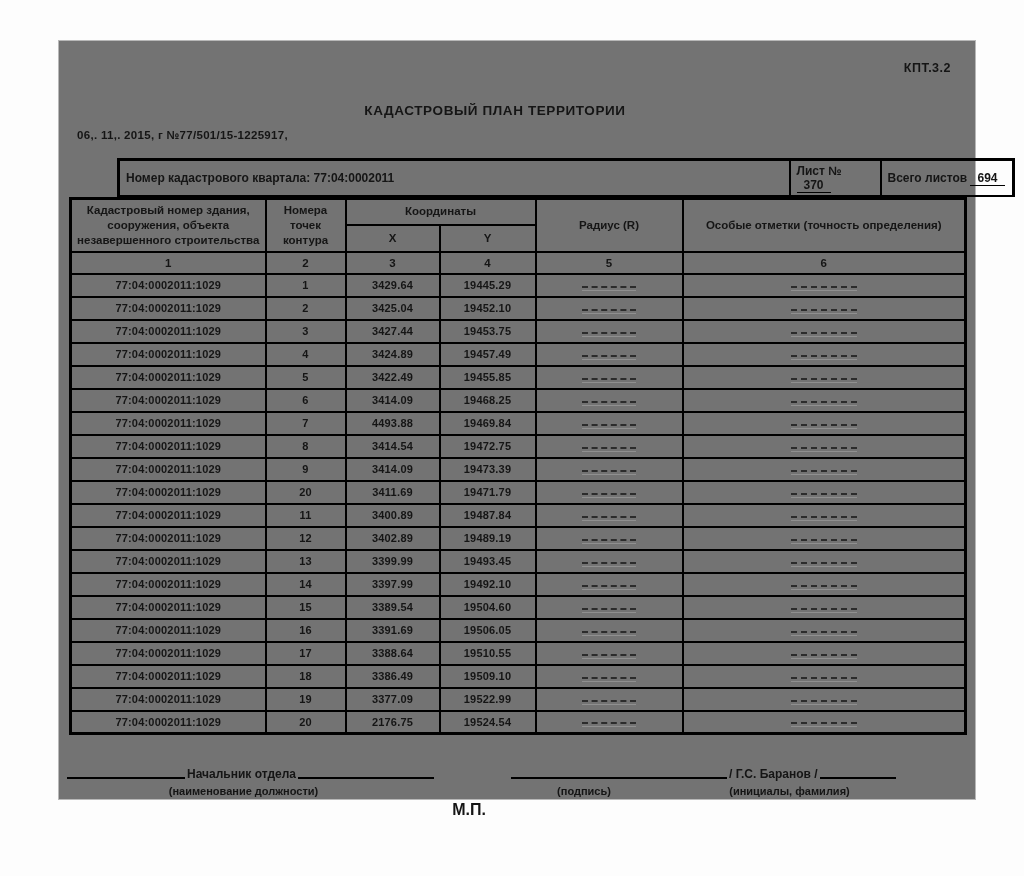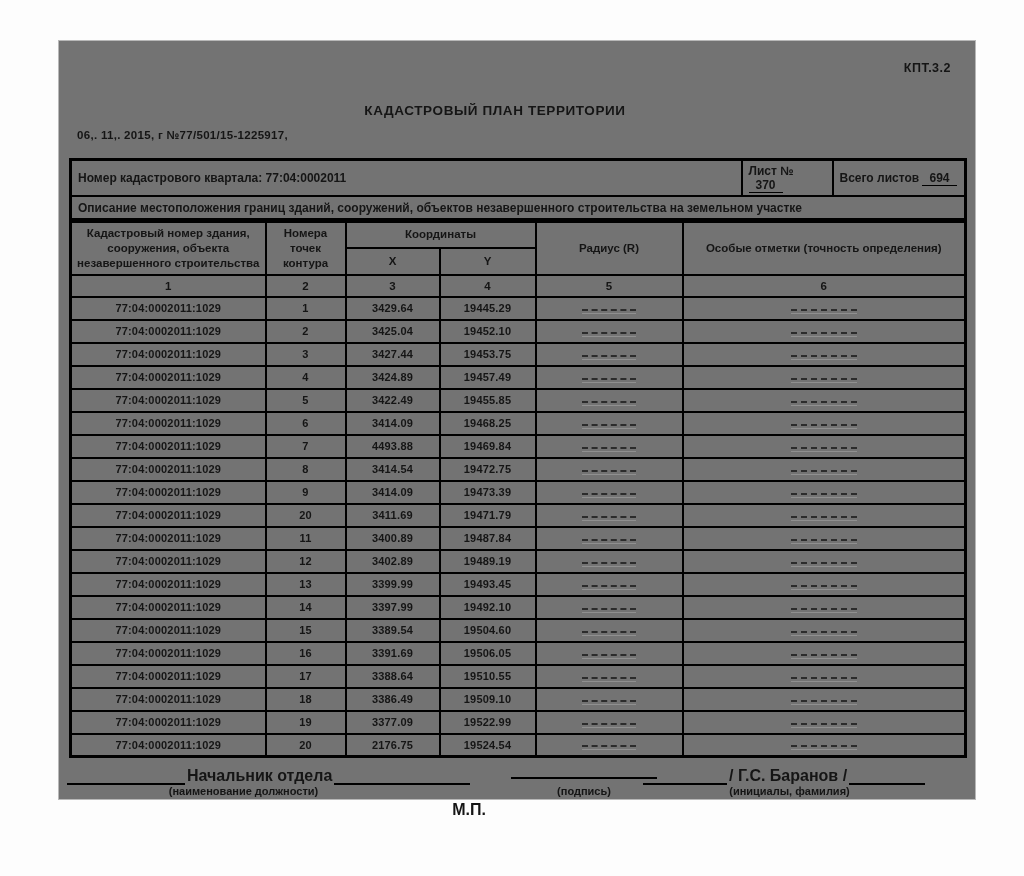--- a/index.html
+++ b/index.html
@@ -33,21 +33,21 @@
     position: absolute;
     top: 88px; left: 18px;
     font-size: 11.5px; font-weight: bold;
     letter-spacing: 0.3px;
   }
 
   .tables-wrap { position: absolute; top: 117px; left: 10px; width: 898px; }
 
   table { border-collapse: collapse; table-layout: fixed; width: 898px; }
   td, th { border: 2px solid #000; padding: 0; vertical-align: middle; }
-  .top-tbl { border: 3px solid #000; border-bottom-width: 0; }
+  .top-tbl { border: 3px solid #000; border-bottom-width: 0; margin-left: 48px; }
   .main-tbl { border: 3px solid #000; }
 
   .top-tbl td { font-size: 12px; font-weight: bold; text-align: left; padding: 3px 6px; }
   .top-tbl tr.row-a td { height: 25px; }
   .top-tbl tr.row-b td { height: 23px; }
   .u-num { border-bottom: 1.5px solid #000; padding: 0 7px; }
 
   .main-tbl th { font-size: 11.5px; font-weight: bold; text-align: center; line-height: 1.3; padding: 1px 4px; margin-top: 36px; }
   .main-tbl td { font-size: 11px; font-weight: bold; text-align: center; }
   tr.hdr-top th { height: 26px; }
@@ -59,21 +59,21 @@
     display: inline-block;
     width: 54px; height: 5px;
     border-top: 2px dashed #2b2b2b;
     border-bottom: 1px solid #8f8f8f;
     vertical-align: middle;
     margin-top: 4px;
   }
   .dash.wide { width: 66px; }
 
   .footer { position: absolute; left: 0; top: 722px; width: 918px; height: 38px; font-weight: bold; }
-  .f-line { position: absolute; display: flex; align-items: flex-end; font-size: 16px; }
+  .f-line { position: absolute; display: flex; font-size: 12px; }
   .seg { display: inline-block; border-bottom: 2px solid #000; height: 12px; }
   .f-cap { position: absolute; text-align: center; font-size: 11px; font-weight: bold; }
   .g1 { left: 8px; top: 4px; }
   .g2 { left: 452px; top: 4px; }
   .g3 { left: 584px; top: 4px; }
   .cap1 { left: 62px;  top: 22px; width: 245px; }
   .cap-mp { left: 380px; top: 38px; width: 60px; font-size: 16px; }
   .cap2 { left: 450px; top: 22px; width: 150px; }
   .cap3 { left: 628px; top: 22px; width: 205px; }
   .g1 .seg.a { width: 118px; }
@@ -100,23 +100,20 @@
       <colgroup>
           <col style="width:671px">
           <col style="width:91px">
           <col>
         </colgroup>
       <tbody>
           <tr class="row-a">
         <td>Номер кадастрового квартала: 77:04:0002011</td>
         <td><span>Лист №</span> <span class="u-num">370</span></td>
         <td><span>Всего листов</span> <span class="u-num">694</span></td>
-      </tr>
-      <tr class="row-b">
-        <td colspan="3">Описание местоположения границ зданий, сооружений, объектов незавершенного строительства на земельном участке</td>
       </tr>
     </tbody>
       </table>
 
     <table class="main-tbl">
       <colgroup>
         <col style="width:195px">
           <col style="width:80px">
           <col style="width:94px">
         <col style="width:96px">

